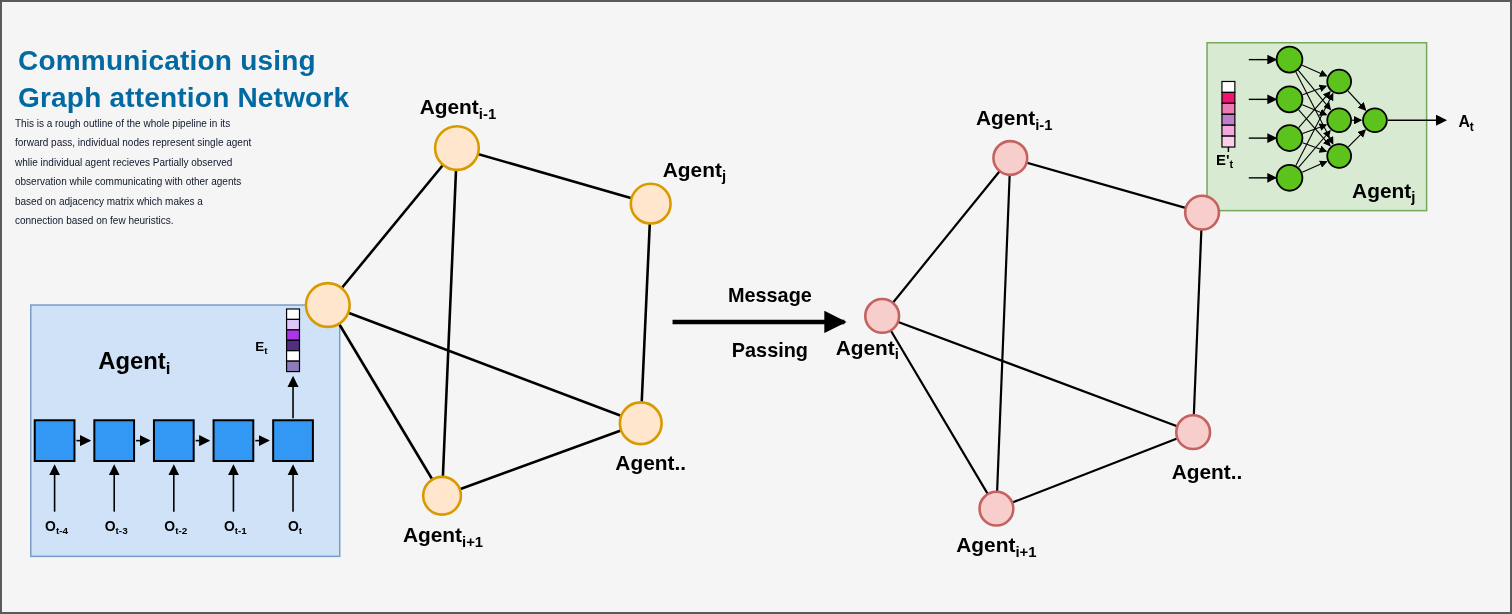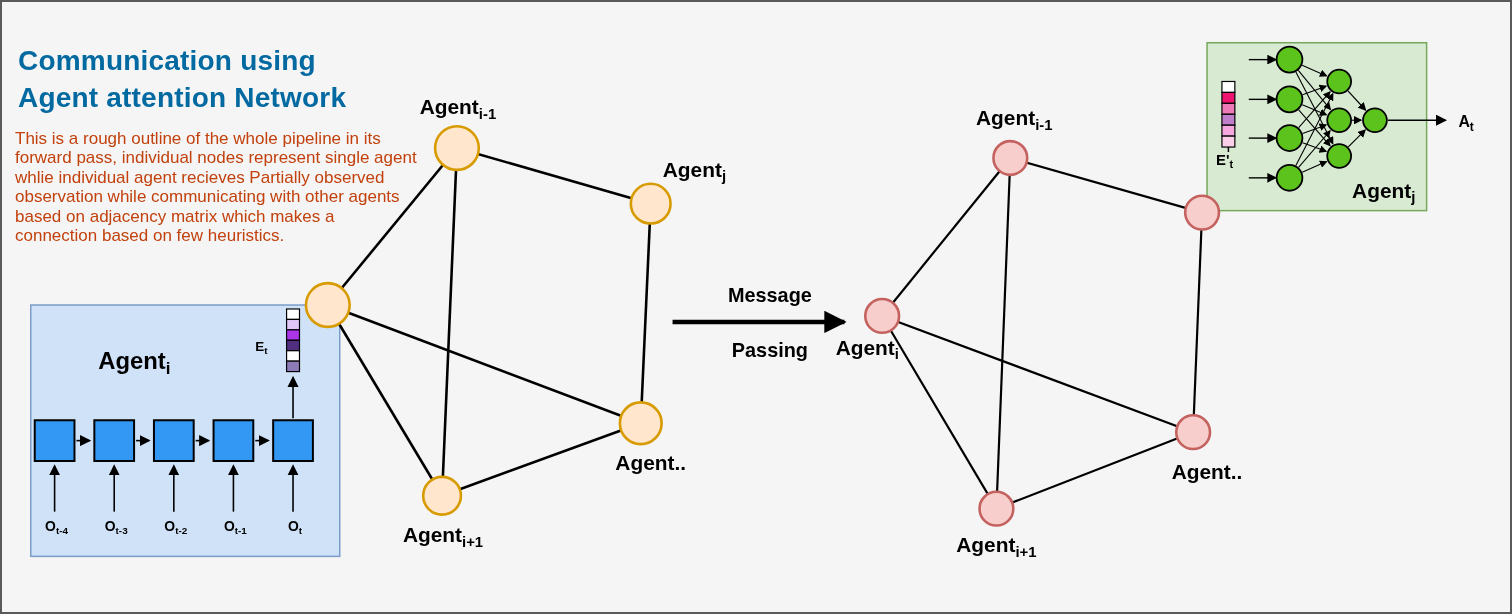--- a/index.html
+++ b/index.html
@@ -2,22 +2,22 @@
 <html><head>
 <meta charset="utf-8">
 <style>
   html,body{margin:0;padding:0;background:#e9e9e9;font-family:"Liberation Sans",sans-serif;}
   #frame{position:relative;width:1512px;height:614px;background:#f5f5f6;
          border:2px solid #5a5a5a;box-sizing:border-box;overflow:hidden;}
   #diagram{position:absolute;left:0;top:0;width:100%;height:100%;
            font-family:"Liberation Sans",sans-serif;}
   .title{position:absolute;left:16px;top:40px;font-size:28px;font-weight:bold;
          line-height:37px;color:#0369a1;letter-spacing:.2px;}
-  .desc{position:absolute;left:13px;top:127px;font-size:17px;line-height:19.4px;
-        color:#c2410c;white-space:pre-line;}
+  .desc{position:absolute;left:13px;top:112px;font-size:10px;line-height:19.4px;
+        color:#0f172a;white-space:pre-line;}
 </style>
 </head>
 <body>
 
 <div id="frame">
   <svg id="diagram" viewBox="0 0 1512 614">
     <defs>
       <marker id="mArr" viewBox="0 0 10 10" refX="8.5" refY="5" markerWidth="7" markerHeight="7" orient="auto-start-reverse">
         <path d="M0,0L10,5L0,10z" fill="#000"></path>
       </marker>
@@ -125,21 +125,21 @@
       <circle cx="1343" cy="119" r="12" fill="#5cc21c" stroke="#000" stroke-width="1.8"></circle>
       <circle cx="1343" cy="155" r="12" fill="#5cc21c" stroke="#000" stroke-width="1.8"></circle>
       <circle cx="1379" cy="119" r="12" fill="#5cc21c" stroke="#000" stroke-width="1.8"></circle>
       <line x1="1392" y1="119" x2="1450" y2="119" stroke="#000" stroke-width="1.6" marker-end="url(#mArr)"></line>
       <text x="1463" y="126" font-size="16" font-weight="bold" text-anchor="start" fill="#000">A<tspan dy="3.5" font-size="12">t</tspan></text>
       <text x="1356" y="197" font-size="21" font-weight="bold" text-anchor="start" fill="#000">Agent<tspan dy="4.6" font-size="15">j</tspan></text>
     </svg>
 
   <div class="title">
     <div>Communication using</div>
-    <div>Agent attention Network</div>
+    <div>Graph attention Network</div>
   </div>
 
   <div class="desc">This is a rough outline of the whole pipeline in its
 forward pass, individual nodes represent single agent
 whlie individual agent recieves Partially observed
 observation while communicating with other agents
 based on adjacency matrix which makes a
 connection based on few heuristics.</div>
 </div>
 

